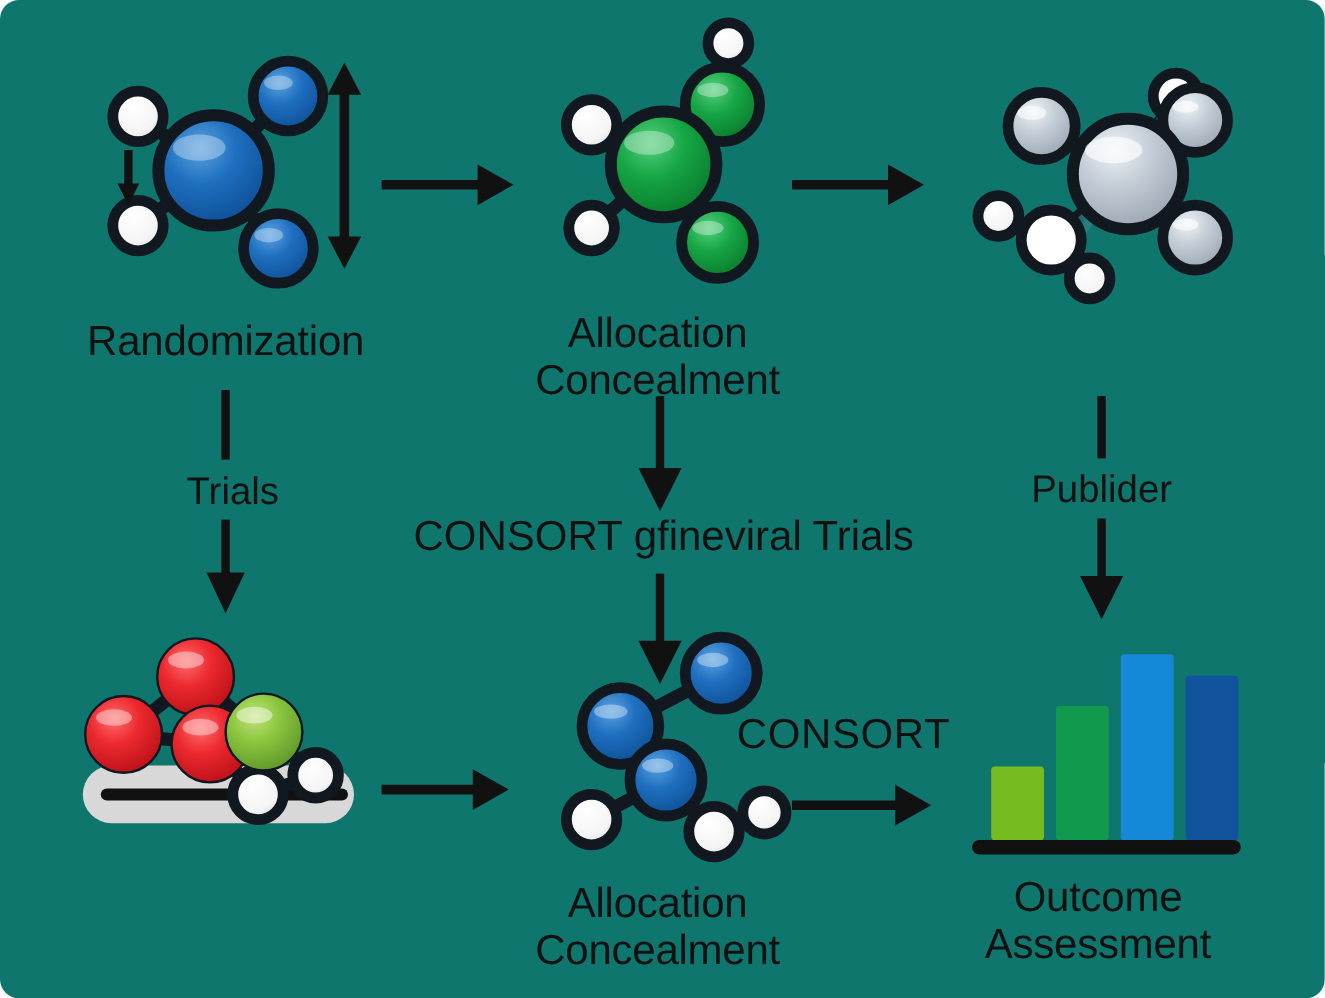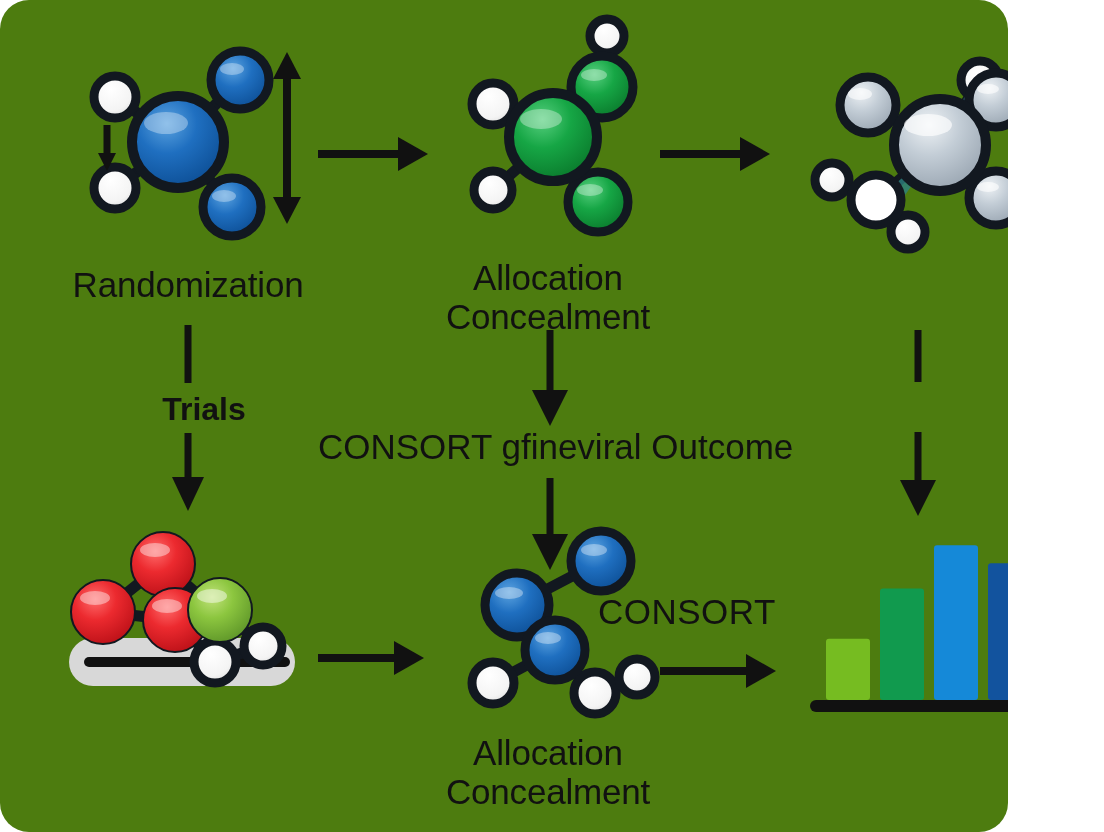--- a/index.html
+++ b/index.html
@@ -2,24 +2,24 @@
 <html><head>
 <meta charset="utf-8">
 <style>
   html, body {
     margin: 0;
     padding: 0;
     background: #ffffff;
   }
   #canvas {
     position: relative;
-    width: 1008px;
+    width: 1104px;
     height: 832px;
-    background: #4d7c0f;
-    border-radius: 29px;
+    background: #0f766e;
+    border-radius: 16px;
     overflow: hidden;
     font-family: "Liberation Sans", sans-serif;
   }
   .node-label {
     position: absolute;
     text-align: center;
     color: #111111;
     font-size: 35px;
     line-height: 1.12;
     font-weight: 400;
@@ -35,20 +35,21 @@
     font-weight: 400;
     white-space: nowrap;
   }
   .consort-inline {
     position: absolute;
     color: #111111;
     font-size: 35px;
     letter-spacing: 0.5px;
     font-weight: 400;
     white-space: nowrap;
+    margin-left: 16px;
   }
   .art {
     position: absolute;
     pointer-events: none;
   }
   svg { display: block; overflow: visible; }
 </style>
 </head>
 <body>
 
@@ -182,45 +183,46 @@
     </svg>
   </div>
 
   <div class="art" style="left:165px; top:325px;">
     <svg width="46" height="190" viewBox="0 0 46 190">
       <line x1="23" y1="0" x2="23" y2="58" stroke="#111111" stroke-width="7"></line>
       <line x1="23" y1="108" x2="23" y2="160" stroke="#111111" stroke-width="7"></line>
       <polygon points="23,186 7,152 39,152" fill="#111111"></polygon>
     </svg>
   </div>
-  <div class="edge-label" style="left:104px; top:392px; width:200px;font-weight:bold;">Trials</div>
+  <div class="edge-label" style="left:94px; top:392px; width:200px;">Trials</div>
 
   <div class="art" style="left:527px; top:330px;">
     <svg width="46" height="100" viewBox="0 0 46 100">
       <line x1="23" y1="0" x2="23" y2="68" stroke="#111111" stroke-width="7"></line>
       <polygon points="23,96 5,60 41,60" fill="#111111"></polygon>
     </svg>
   </div>
 
-  <div class="edge-label" style="left:318px; top:428px; width:470px; font-size:35px;">CONSORT gfineviral Outcome</div>
+  <div class="edge-label" style="left:318px; top:428px; width:470px; font-size:35px;">CONSORT gfineviral Trials</div>
 
   <div class="art" style="left:527px; top:478px;">
     <svg width="46" height="100" viewBox="0 0 46 100">
       <line x1="23" y1="0" x2="23" y2="62" stroke="#111111" stroke-width="7"></line>
       <polygon points="23,92 5,56 41,56" fill="#111111"></polygon>
     </svg>
   </div>
 
   <div class="art" style="left:895px; top:330px;">
     <svg width="46" height="190" viewBox="0 0 46 190">
       <line x1="23" y1="0" x2="23" y2="52" stroke="#111111" stroke-width="7"></line>
       <line x1="23" y1="102" x2="23" y2="156" stroke="#111111" stroke-width="7"></line>
       <polygon points="23,186 5,150 41,150" fill="#111111"></polygon>
     </svg>
   </div>
+  <div class="edge-label" style="left:818px; top:390px; width:200px;">Publider</div>
 
   <div class="art" style="left:55px; top:520px;">
     <svg width="260" height="180" viewBox="0 0 260 180">
       <rect x="14" y="118" width="226" height="48" rx="24" fill="#d8d8d8"></rect>
       <line x1="34" y1="142" x2="230" y2="142" stroke="#111111" stroke-width="10" stroke-linecap="round"></line>
       <g stroke="#121820" stroke-width="11" stroke-linecap="round">
         <line x1="108" y1="44" x2="48" y2="92"></line>
         <line x1="108" y1="44" x2="158" y2="88"></line>
         <line x1="48" y1="92" x2="120" y2="100"></line>
         <line x1="120" y1="100" x2="165" y2="90"></line>
@@ -284,14 +286,16 @@
     <svg width="240" height="220" viewBox="0 0 240 220" id="bar-chart-svg">
       <g id="bars">
           <rect x="26" y="138.8" width="44" height="61.2" rx="3" fill="#76bc21"></rect>
           <rect x="80" y="88.4" width="44" height="111.6" rx="3" fill="#119a4e"></rect>
           <rect x="134" y="45.19999999999999" width="44" height="154.8" rx="3" fill="#1589d8"></rect>
           <rect x="188" y="63.19999999999999" width="44" height="136.8" rx="3" fill="#12539e"></rect>
         </g>
       <line x1="16" y1="206" x2="228" y2="206" stroke="#111111" stroke-width="12" stroke-linecap="round"></line>
     </svg>
   </div>
+  <div class="node-label" style="left:765px; top:728px; width:300px;">Outcome
+Assessment</div>
 
 </div>
 
 </body></html>

